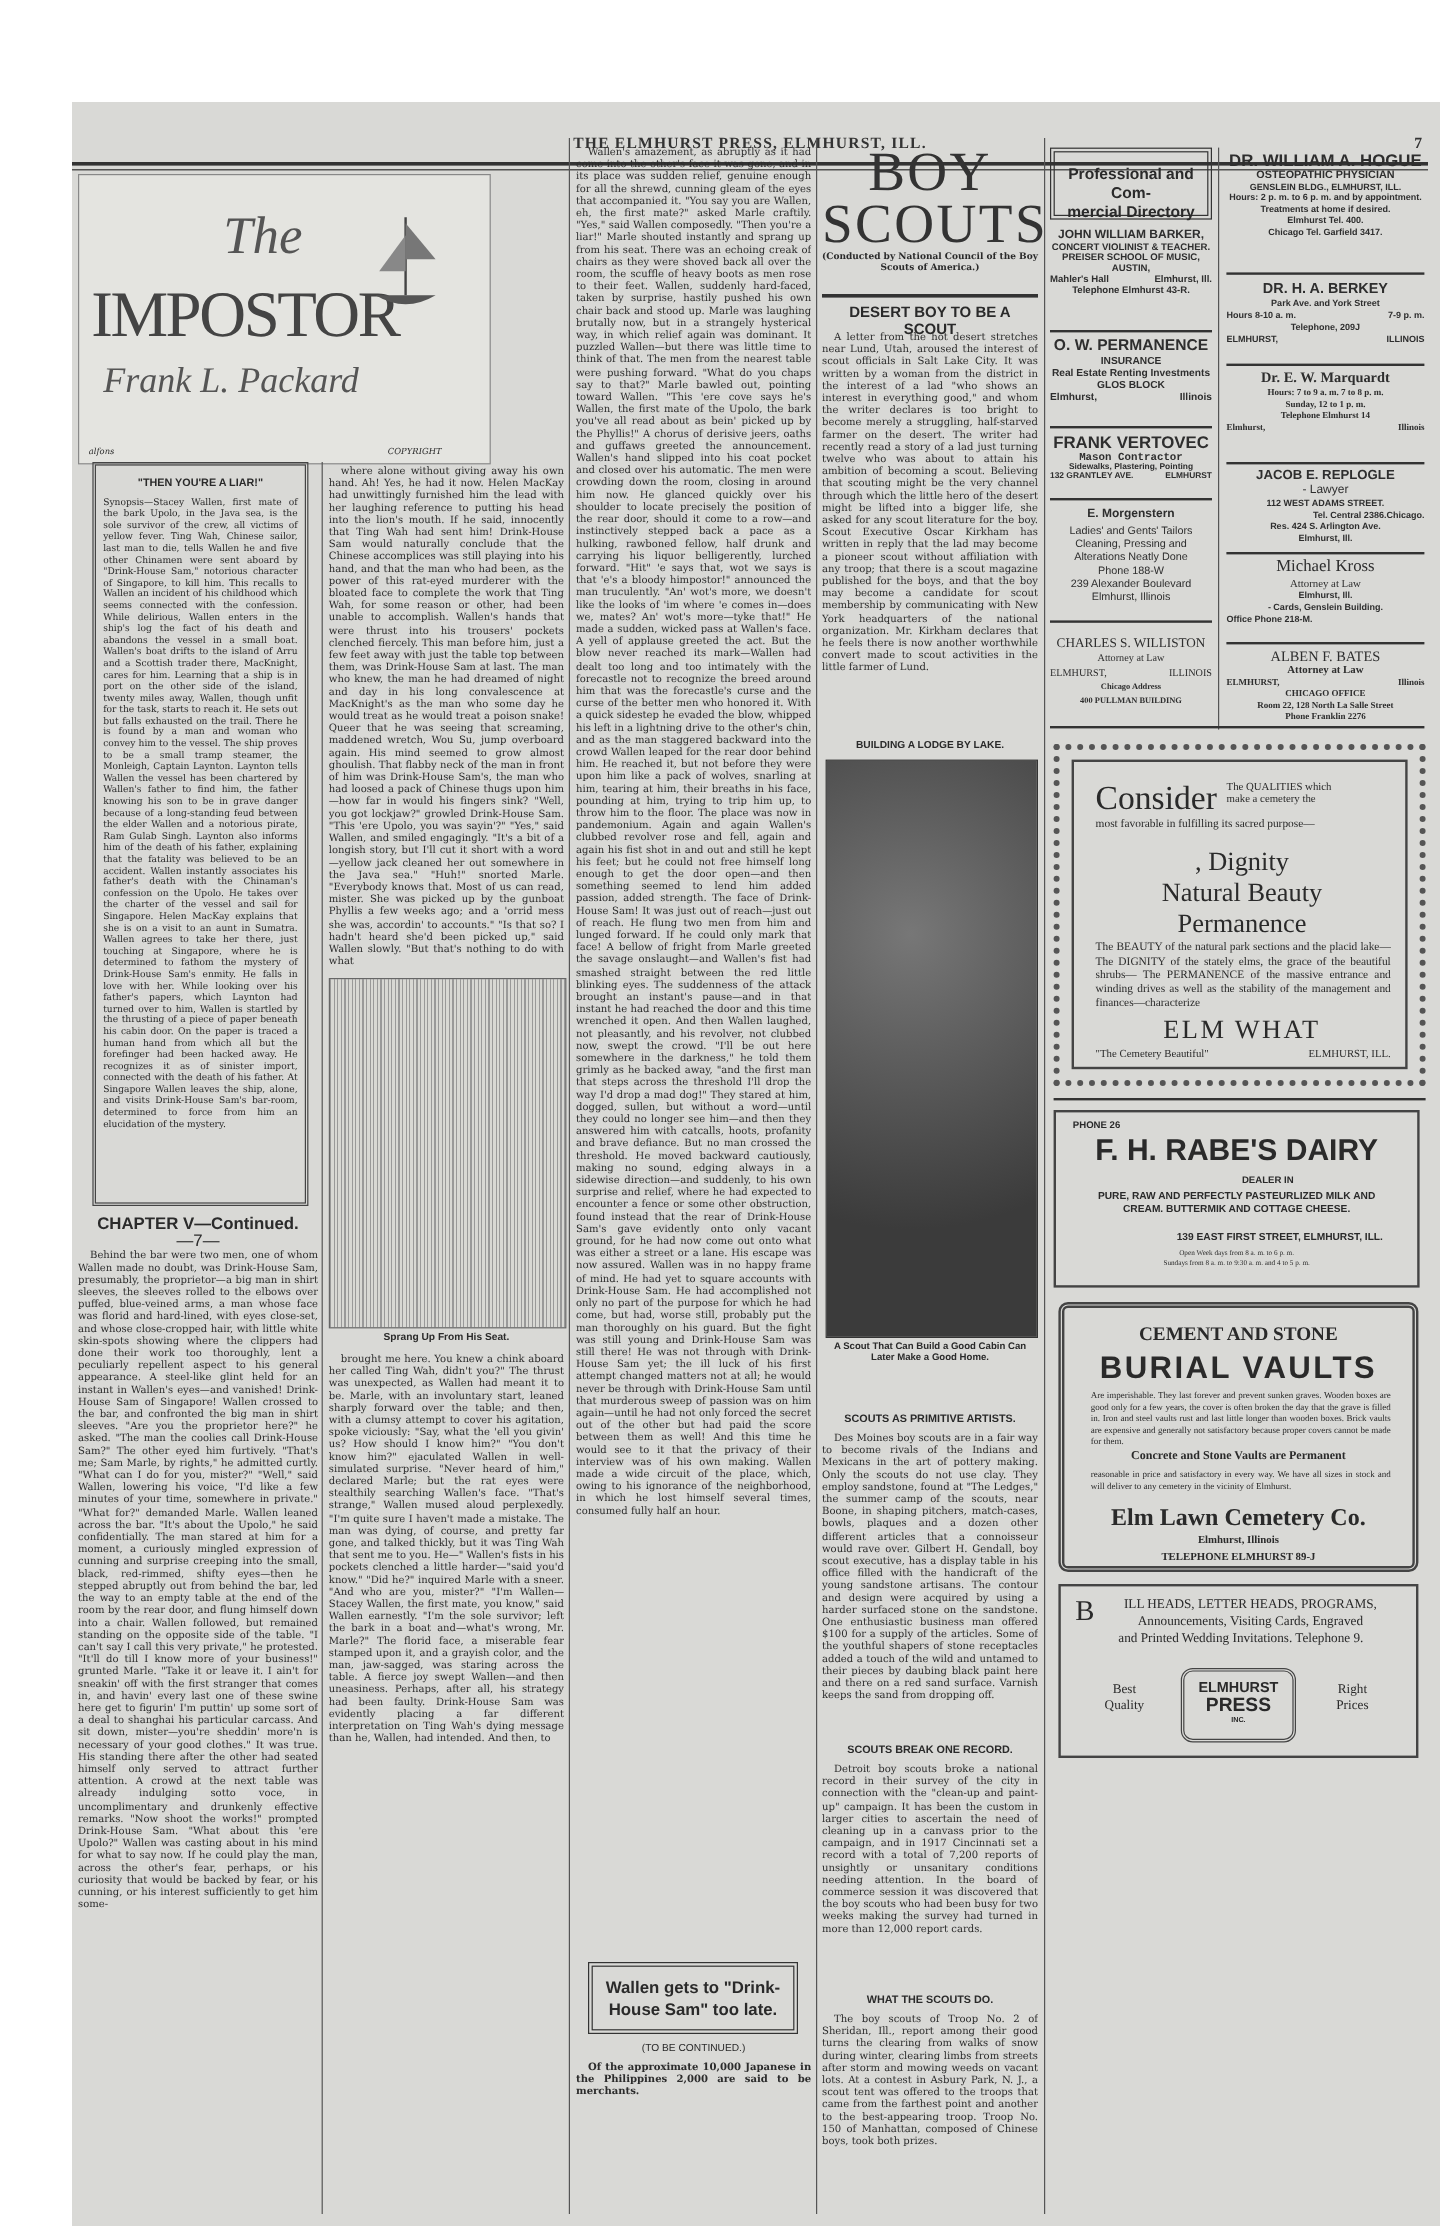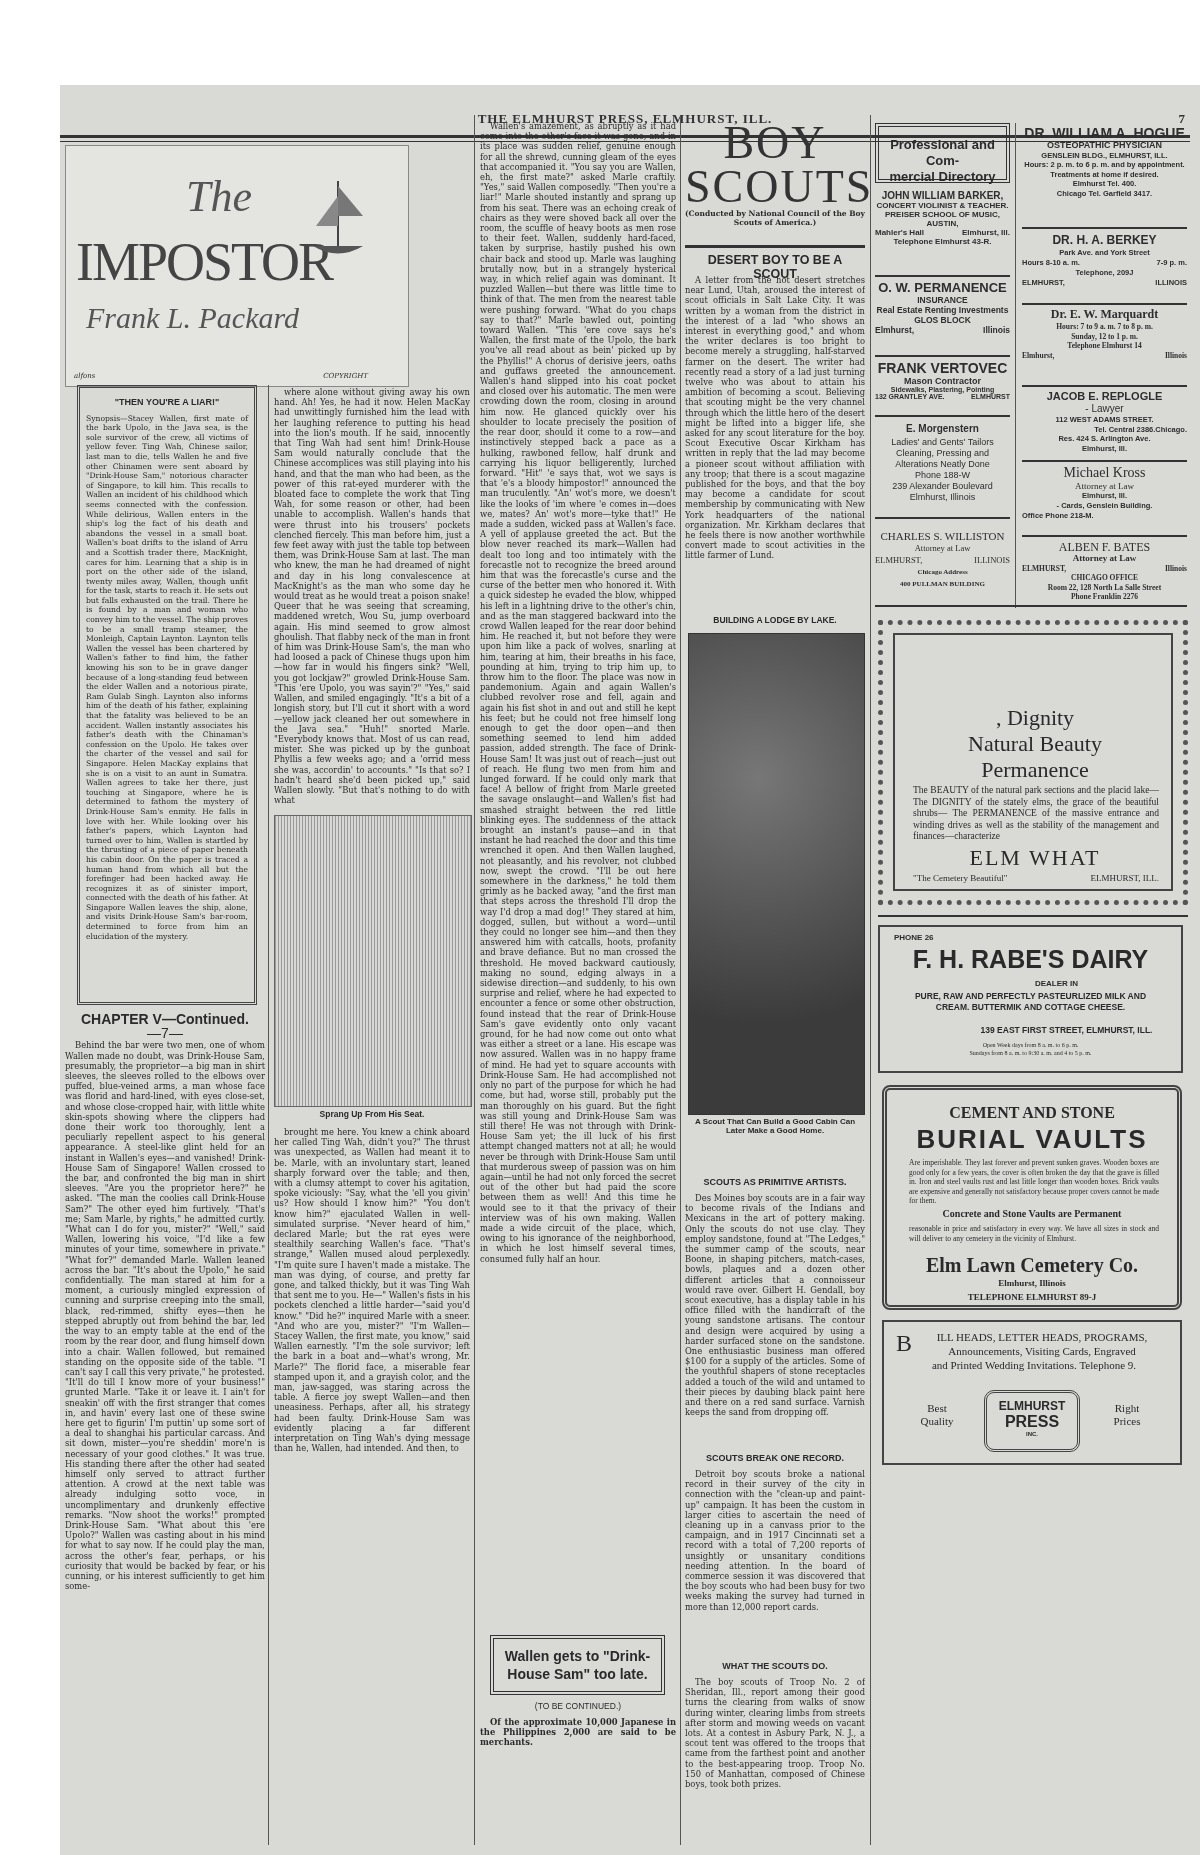--- a/index.html
+++ b/index.html
@@ -144,21 +144,21 @@
     <div class="b">GLOS BLOCK</div>
     <div style="display:flex;justify-content:space-between;">
         <span class="b">Elmhurst,</span>
         <span class="b">Illinois</span>
       </div>
   </div>
   <div class="hr" style="left:815px;top:270px;width:135px;"></div>
 
   <div class="ad" style="left:815px;top:275px;width:135px;font-size:7px;">
     <div class="b" style="font-size:14px;">FRANK VERTOVEC</div>
-    <div class="b" style="font-size:9px;">Mason Contractor</div>
+    <div class="b" style="font-size:9px;font-family:Liberation Mono, monospace;">Mason Contractor</div>
     <div class="b">Sidewalks, Plastering, Pointing</div>
     <div style="display:flex;justify-content:space-between;">
         <span class="b">132 GRANTLEY AVE.</span>
         <span class="b">ELMHURST</span>
       </div>
   </div>
   <div class="hr" style="left:815px;top:330px;width:135px;"></div>
 
   <div class="ad" style="left:815px;top:335px;width:135px;font-size:9px;line-height:11px;">
     <div class="b" style="font-size:10px;line-height:17px;">E. Morgenstern</div>
@@ -252,20 +252,28 @@
         <span class="b">Illinois</span>
       </div>
     <div class="b">CHICAGO OFFICE</div>
     <div class="b">Room 22, 128 North La Salle Street</div>
     <div class="b">Phone Franklin 2276</div>
   </div>
   <div class="hr" style="left:815px;top:520px;width:312px;"></div>
 
   <div class="boxed" style="left:818px;top:535px;width:310px;height:285px;border:5px dotted #555;">
     <div class="boxed" style="left:10px;top:8px;width:280px;height:258px;border:2px solid #444;">
+      <div class="serif" style="position:absolute;left:18px;top:15px;width:250px;">
+        <span style="font-size:28px;">Consider</span>
+        <span style="display:inline-block;vertical-align:top;font-size:9px;line-height:10px;margin-left:4px;">
+          <span>The QUALITIES which</span><br>
+          <span>make a cemetery the</span>
+        </span>
+        <div style="font-size:9.5px;">most favorable in fulfilling its sacred purpose—</div>
+      </div>
       <div class="serif" style="position:absolute;left:0;top:70px;width:280px;text-align:center;font-size:22px;line-height:26px;">
         <div>, Dignity</div>
         <div>Natural Beauty</div>
         <div>Permanence</div>
       </div>
       <div class="serif" style="position:absolute;left:18px;top:150px;width:246px;font-size:9.5px;line-height:11.5px;text-align:justify;">The BEAUTY of the natural park sections and the placid lake— The DIGNITY of the stately elms, the grace of the beautiful shrubs— The PERMANENCE of the massive entrance and winding drives as well as the stability of the management and finances—characterize</div>
       <div class="serif" style="position:absolute;left:0;top:210px;width:280px;text-align:center;font-size:22px;letter-spacing:2px;">ELM WHAT</div>
       <div style="position:absolute;left:18px;top:238px;width:246px;display:flex;justify-content:space-between;font-size:9px;" class="serif">
         <span>"The Cemetery Beautiful"</span>
         <span>ELMHURST, ILL.</span>

